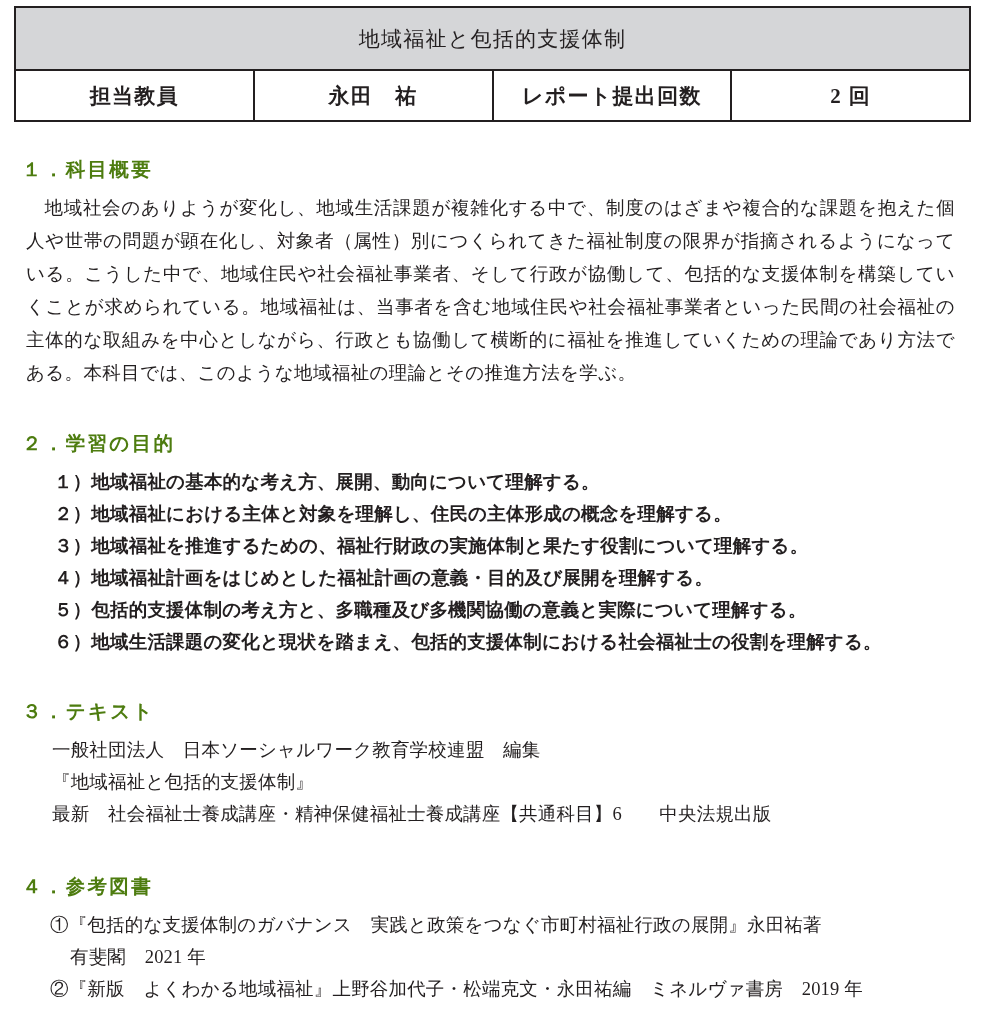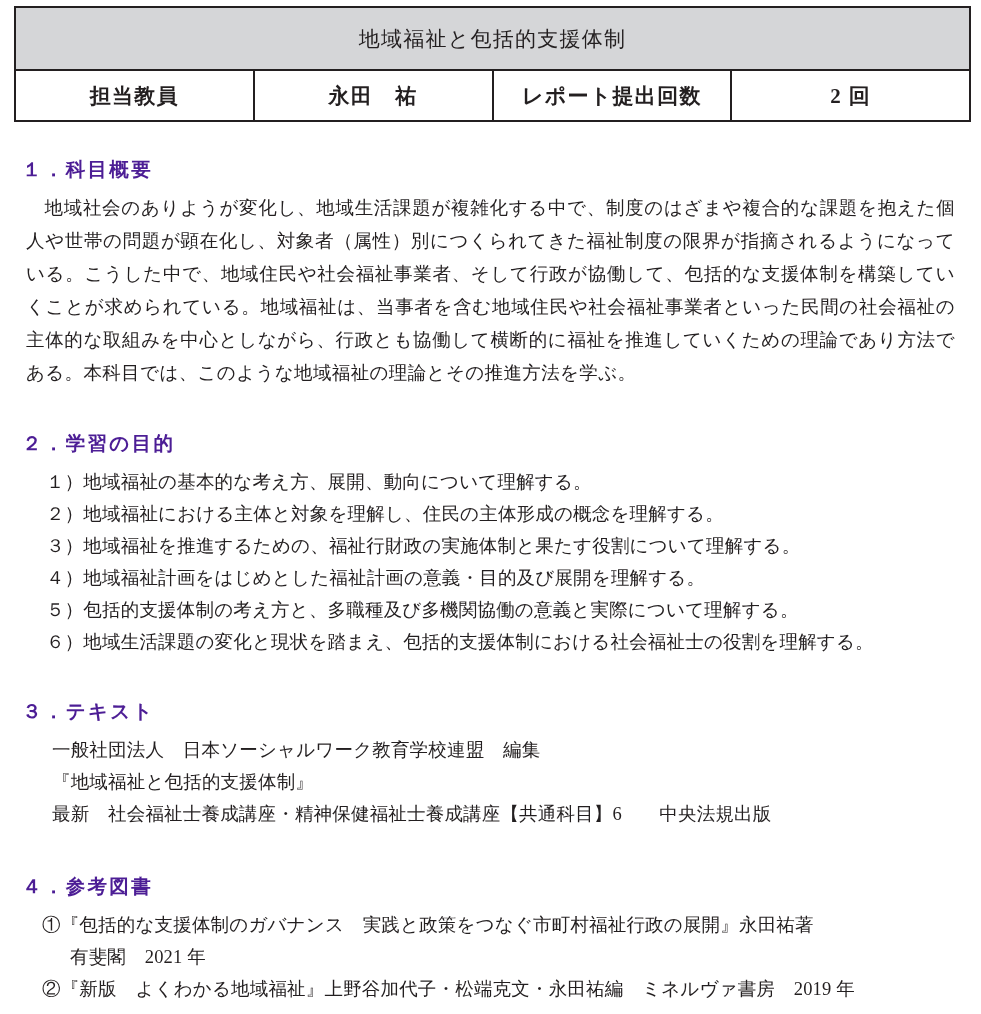--- a/index.html
+++ b/index.html
@@ -56,55 +56,56 @@
 
   
   .section {
     margin-top: 34px;
   }
   .section-heading {
     font-size: 19.5px;
     font-weight: bold;
     letter-spacing: 0.12em;
     margin: 0 0 9px 10px;
-    color: #4c1d95;
+    color: #4d7c0f;
   }
   .para {
     font-size: 18.5px;
     line-height: 1.78;
     letter-spacing: 0.02em;
     text-align: justify;
     text-justify: inter-ideograph;
     margin: 0 14px 0 14px;
     text-indent: 1em;
   }
   ul.plain {
     list-style: none;
-    margin: 0;
+    margin: 8px;
     padding: 0;
+    font-weight: bold;
   }
   ul.plain li {
     font-size: 18.5px;
     line-height: 1.73;
     letter-spacing: 0.01em;
     margin-left: 34px;
     color: #231f20;
   }
   .textbook-line {
     font-size: 18.5px;
     line-height: 1.75;
     letter-spacing: 0.01em;
     margin-left: 40px;
     color: #231f20;
   }
   .ref-item {
     font-size: 18.5px;
     line-height: 1.73;
     letter-spacing: 0.01em;
-    margin-left: 30px;
+    margin-left: 38px;
     color: #231f20;
   }
   .ref-sub {
     font-size: 18.5px;
     line-height: 1.73;
     letter-spacing: 0.01em;
     margin-left: 58px;
     color: #231f20;
   }
   .s2 { margin-top: 40px; }

